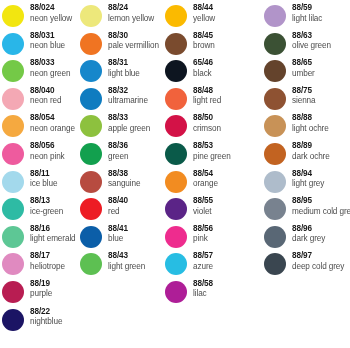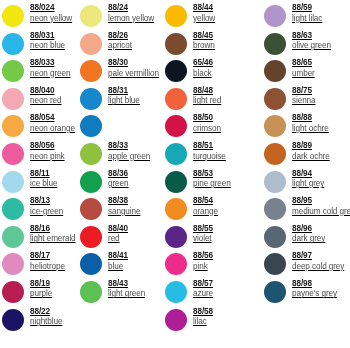--- a/index.html
+++ b/index.html
@@ -42,21 +42,20 @@
     width: 22px;
     height: 22px;
     border-radius: 50%;
     margin-top: 1px;
   }
   .labels {
     margin-left: 6px;
     padding-top: 0px;
     line-height: 1.02;
     white-space: nowrap;
-    text-decoration: underline;
   }
   .code {
     font-size: 8.2px;
     font-weight: bold;
     color: #1a1a1a;
     letter-spacing: -0.1px;
     display: block;
   }
   .name {
     font-size: 8.2px;
@@ -159,42 +158,39 @@
     </div>
     <div class="col col-1">
       <div class="swatch-row">
         <span class="dot" style="background: rgb(237, 232, 123);"></span>
         <span class="labels">
           <span class="code">88/24</span>
           <span class="name">lemon yellow</span>
         </span>
       </div>
       <div class="swatch-row">
-        <span class="dot" style="background: rgb(245, 169, 138);"></span>
-        <span class="labels">
-          <span class="code">88/26</span>
-          <span class="name">apricot</span>
-        </span>
-      </div>
-      <div class="swatch-row">
         <span class="dot" style="background: rgb(240, 116, 34);"></span>
         <span class="labels">
           <span class="code">88/30</span>
           <span class="name">pale vermillion</span>
         </span>
       </div>
       <div class="swatch-row">
         <span class="dot" style="background: rgb(22, 135, 203);"></span>
         <span class="labels">
           <span class="code">88/31</span>
           <span class="name">light blue</span>
         </span>
       </div>
       <div class="swatch-row">
         <span class="dot" style="background: rgb(15, 124, 192);"></span>
+        <span class="labels">
+          <span class="code">88/32</span>
+          <span class="name">ultramarine</span>
+        </span>
       </div>
       <div class="swatch-row">
         <span class="dot" style="background: rgb(141, 193, 62);"></span>
         <span class="labels">
           <span class="code">88/33</span>
           <span class="name">apple green</span>
         </span>
       </div>
       <div class="swatch-row">
         <span class="dot" style="background: rgb(18, 160, 78);"></span>
@@ -262,27 +258,20 @@
         </span>
       </div>
       <div class="swatch-row">
         <span class="dot" style="background: rgb(211, 18, 71);"></span>
         <span class="labels">
           <span class="code">88/50</span>
           <span class="name">crimson</span>
         </span>
       </div>
       <div class="swatch-row">
-        <span class="dot" style="background: rgb(23, 168, 184);"></span>
-        <span class="labels">
-          <span class="code">88/51</span>
-          <span class="name">turquoise</span>
-        </span>
-      </div>
-      <div class="swatch-row">
         <span class="dot" style="background: rgb(10, 90, 73);"></span>
         <span class="labels">
           <span class="code">88/53</span>
           <span class="name">pine green</span>
         </span>
       </div>
       <div class="swatch-row">
         <span class="dot" style="background: rgb(242, 140, 33);"></span>
         <span class="labels">
           <span class="code">88/54</span>
@@ -380,23 +369,16 @@
         <span class="labels">
           <span class="code">88/96</span>
           <span class="name">dark grey</span>
         </span>
       </div>
       <div class="swatch-row">
         <span class="dot" style="background: rgb(58, 70, 80);"></span>
         <span class="labels">
           <span class="code">88/97</span>
           <span class="name">deep cold grey</span>
-        </span>
-      </div>
-      <div class="swatch-row">
-        <span class="dot" style="background: rgb(28, 84, 114);"></span>
-        <span class="labels">
-          <span class="code">88/98</span>
-          <span class="name">payne's grey</span>
         </span>
       </div>
     </div>
   </div>
 
 </body></html>

